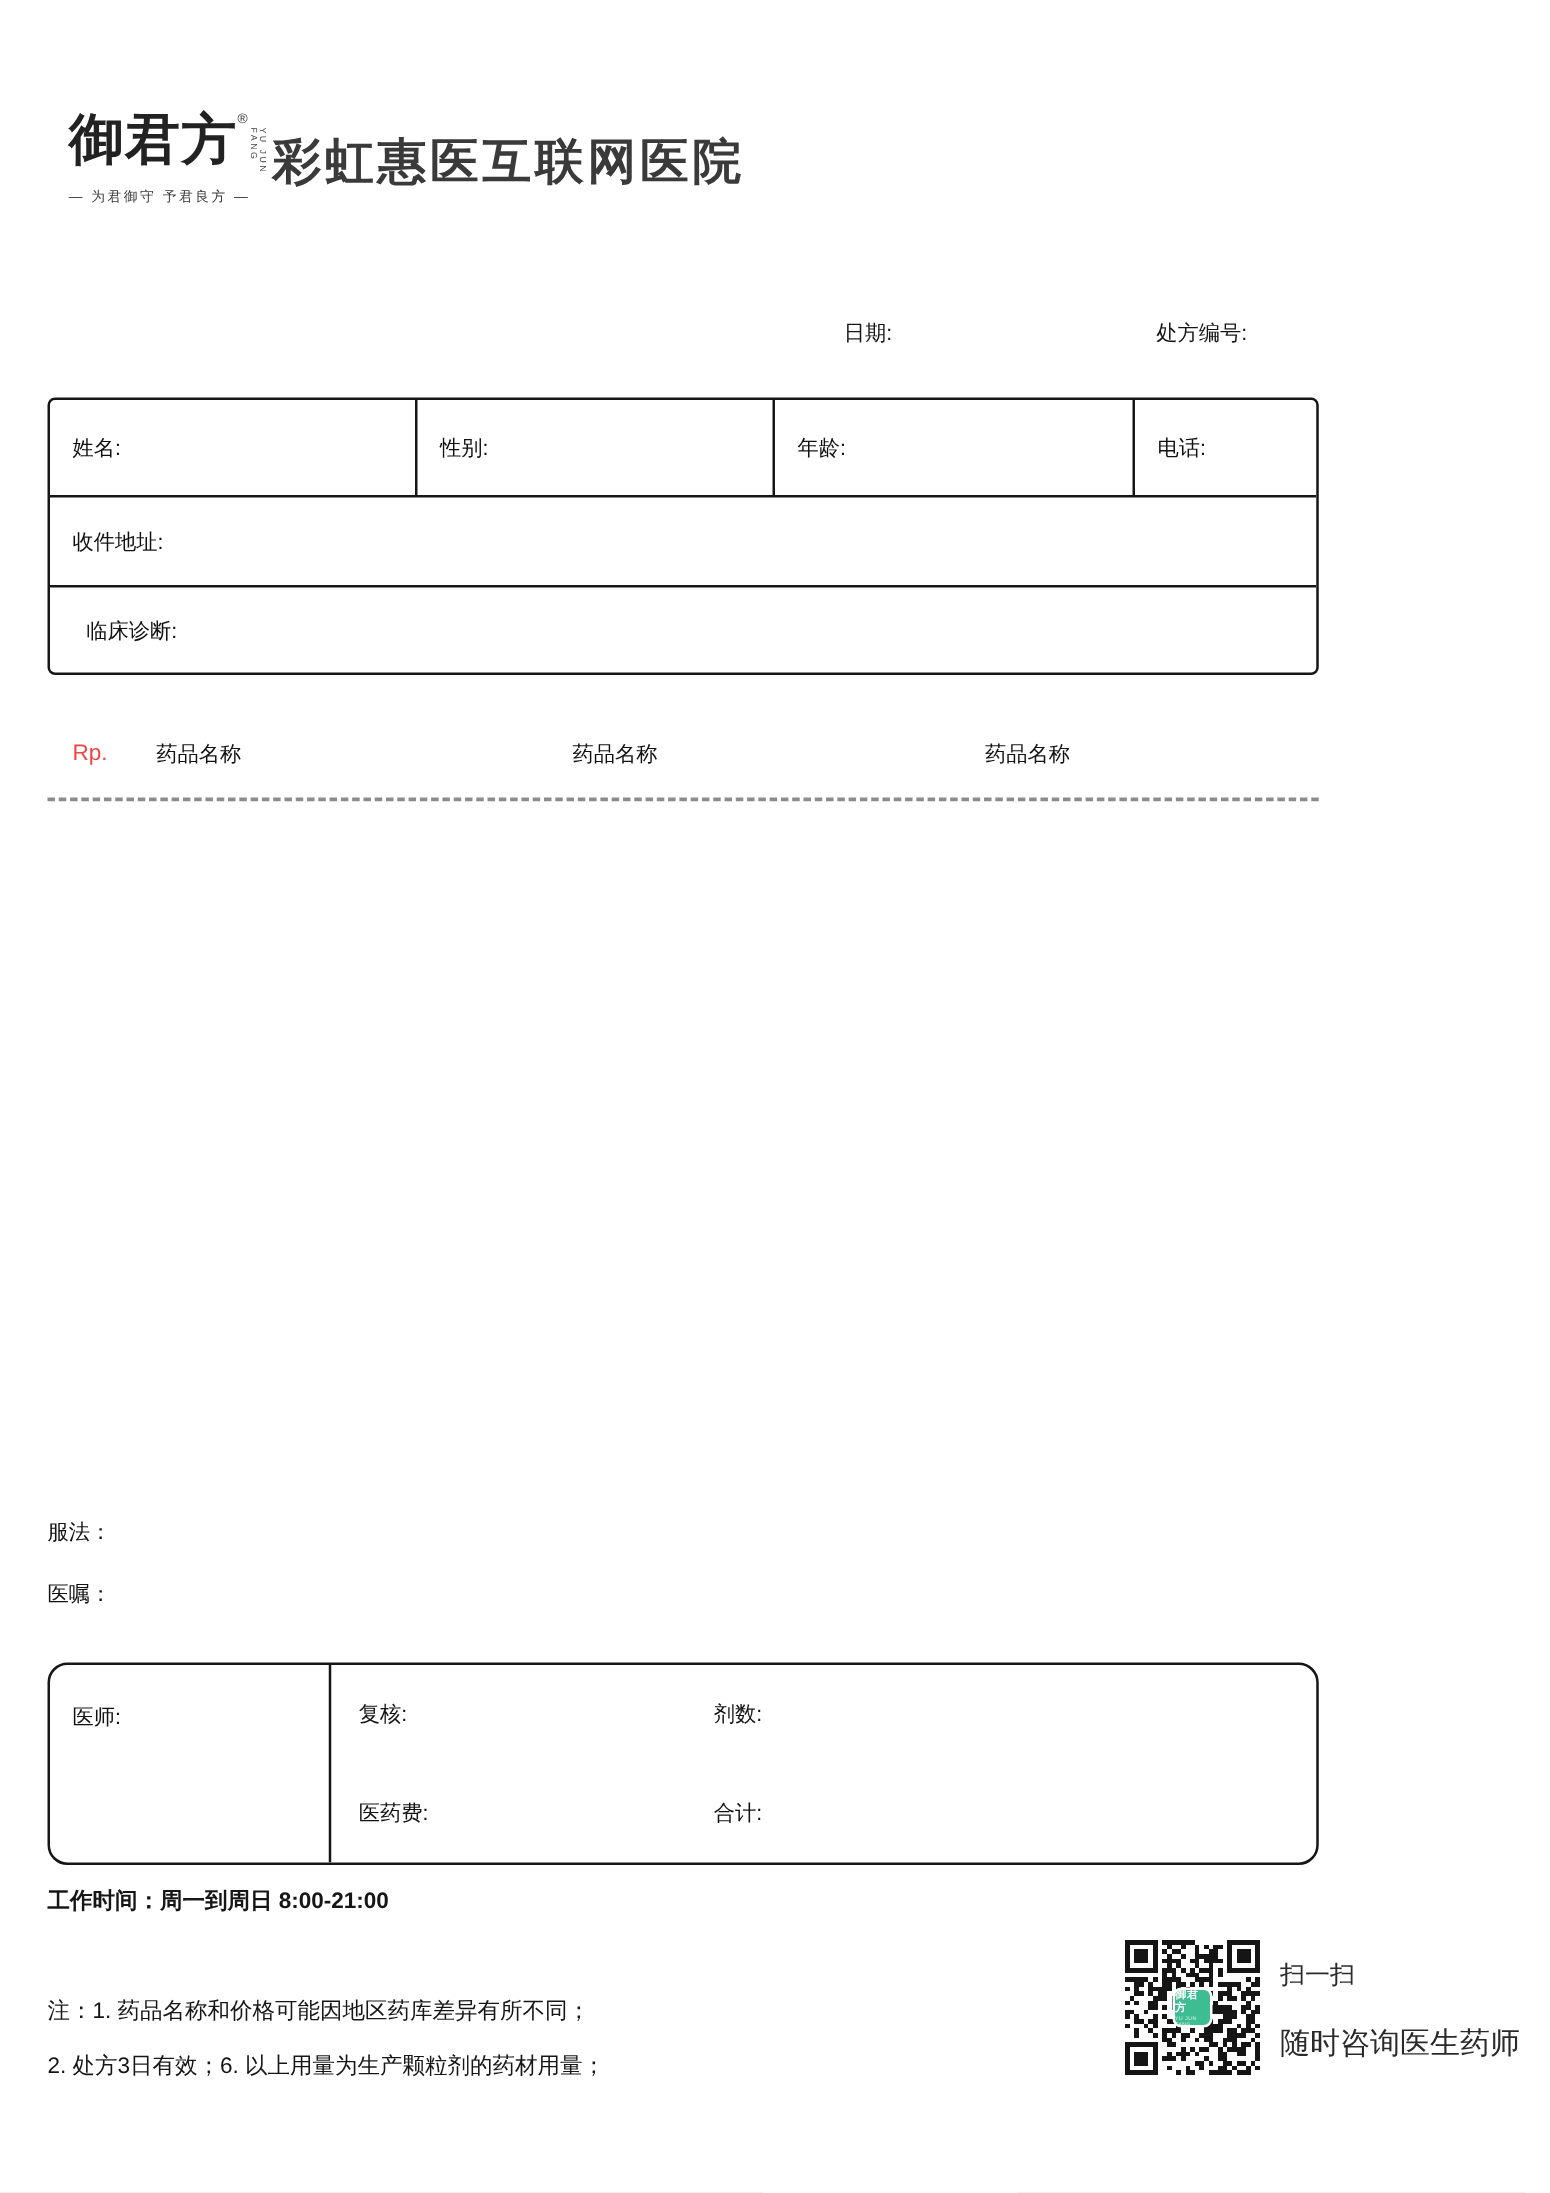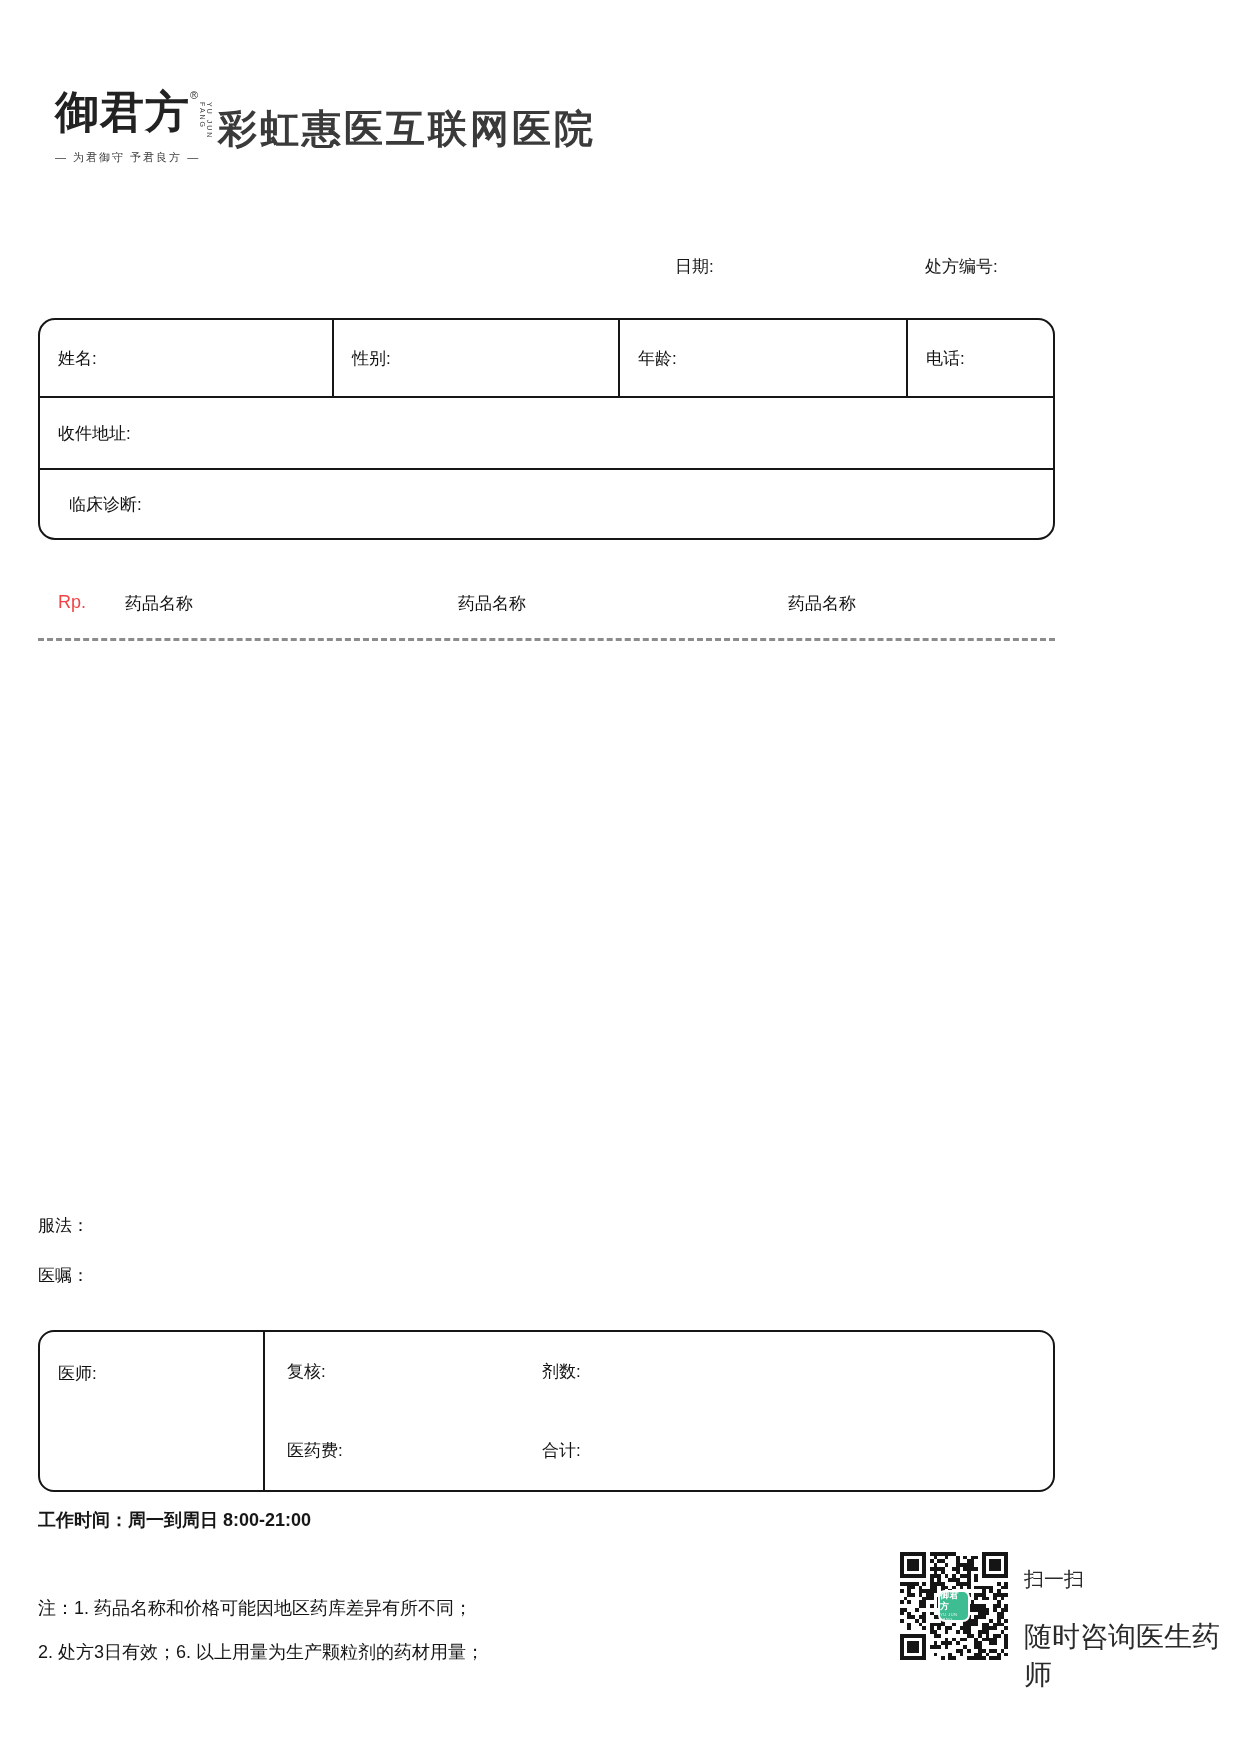--- a/index.html
+++ b/index.html
@@ -60,21 +60,21 @@
   .meta-notice { position: absolute; left: 38px; top: 255px; font-size: 17px; color: #161616; }
   .meta-date   { position: absolute; left: 675px; top: 255px; font-size: 17px; color: #161616; }
   .meta-rxno   { position: absolute; left: 925px; top: 255px; font-size: 17px; color: #161616; }
 
   
   .patient-box {
     position: absolute;
     left: 38px; top: 318px;
     width: 1017px; height: 222px;
     border: 2px solid #161616;
-    border-radius: 17px;
+    border-radius: 6px;
     display: flex;
     flex-direction: column;
     overflow: hidden;
     background: #fff;
   }
   .patient-row1 {
     height: 78px;
     display: flex;
     border-bottom: 2px solid #161616;
   }
@@ -130,21 +130,21 @@
     overflow: hidden;
     background: #fff;
   }
   .signoff-left {
     width: 225px;
     border-right: 2px solid #161616;
     padding: 30px 0 0 18px;
     font-size: 17px; color: #111;
   }
   .signoff-right { flex: 1; display: flex; flex-direction: column; }
-  .signoff-row { flex: 1; display: flex; align-items: center; }
+  .signoff-row { flex: 1; display: flex; align-items: center; gap: 29px; }
   .signoff-field-a { margin-left: 22px; width: 255px; font-size: 17px; color: #111; }
   .signoff-field-b { font-size: 17px; color: #111; }
 
   
   .foot-hours { position: absolute; left: 38px; top: 1508px; font-size: 18px; color: #161616; font-weight: bold; }
   .foot-note1 { position: absolute; left: 38px; top: 1596px; font-size: 18px; color: #161616; }
   .foot-note2 { position: absolute; left: 38px; top: 1640px; font-size: 18px; color: #161616; }
 
   .qr-wrap { position: absolute; left: 900px; top: 1552px; width: 108px; height: 108px; }
   .qr-center-logo {
@@ -153,21 +153,21 @@
     width: 32px; height: 32px;
     border-radius: 7px;
     border: 2px solid #ffffff;
     display: flex; flex-direction: column;
     align-items: center; justify-content: center;
     color: #ffffff;
   }
   .qr-center-main { font-size: 9px; font-weight: bold; letter-spacing: 0.5px; line-height: 1.2; }
   .qr-center-sub { font-size: 4px; letter-spacing: 0.5px; opacity: 0.85; }
   .qr-scan-title { position: absolute; left: 1024px; top: 1566px; font-size: 20px; color: #2a2a2a; }
-  .qr-scan-desc  { position: absolute; left: 1024px; top: 1618px; font-size: 28px; color: #2a2a2a; }
+  .qr-scan-desc  { position: absolute; left: 1024px; top: 1618px; font-size: 24px; color: #2a2a2a; }
 </style>
 </head>
 <body>
 
 <div class="page">
 
   <div class="brand">
     <div class="brand-row">
       <span class="brand-logo-text">御君方</span>
       <span class="brand-reg">®</span>

